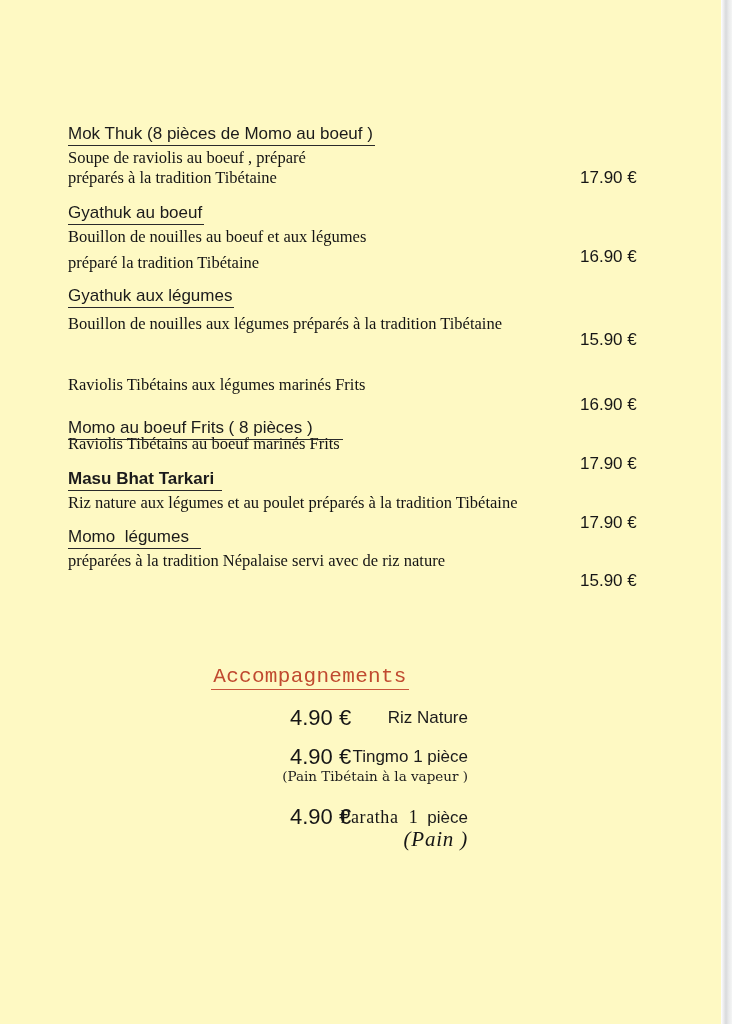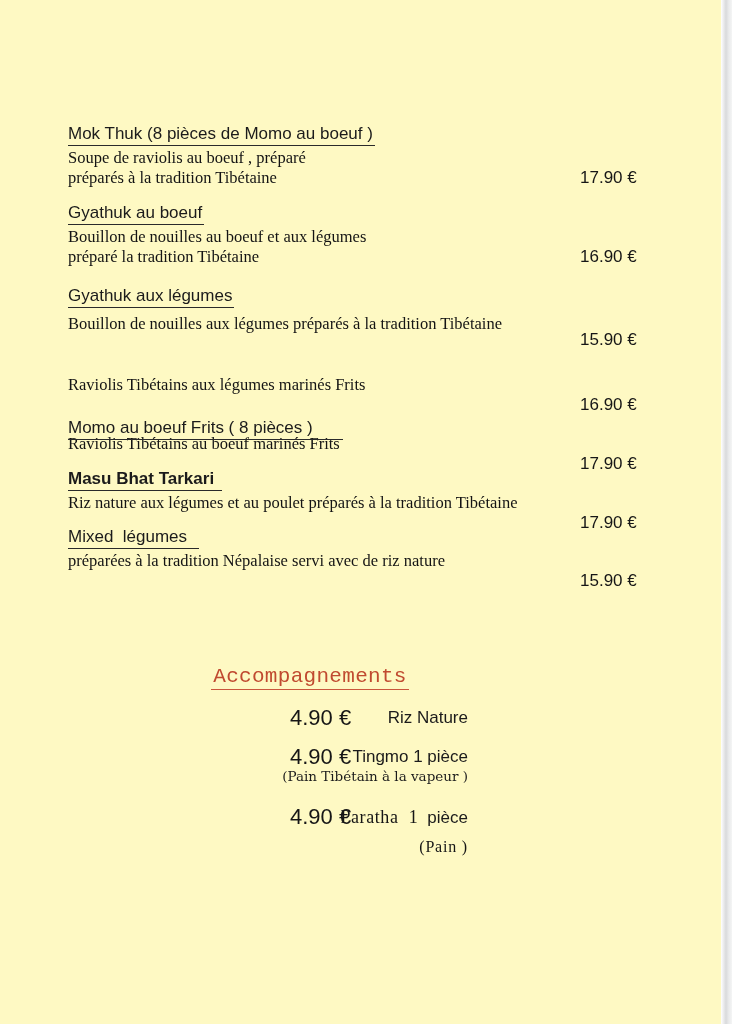--- a/index.html
+++ b/index.html
@@ -127,26 +127,27 @@
   }
   .acc-note-slab {
     font-family: "DejaVu Serif", serif;
     font-size: 13.5px;
     line-height: 16px;
     white-space: pre;
     color: #1c1c1c;
   }
   .acc-note-serif {
     font-family: "Liberation Serif", serif;
-    font-size: 16px;
+    font-size: 21px;
     line-height: 21px;
     letter-spacing: 0.8px;
     white-space: pre;
     color: #161616;
-    margin-top: 8px;
+    margin-top: 1px;
+    font-style: italic;
   }
 </style>
 </head>
 <body>
 
 <div class="page">
 
   <div class="menu-item i0">
     <div class="title-row">
       <span class="item-title pad2">Mok Thuk (8 pièces de Momo au boeuf )</span>
@@ -155,21 +156,21 @@
     <div class="desc">Soupe de raviolis au boeuf , préparé</div>
     <div class="desc" style="margin-top:0;">préparés à la tradition Tibétaine</div>
   </div>
 
   <div class="menu-item i1">
     <div class="title-row">
       <span class="item-title pad2">Gyathuk au boeuf</span>
       <span class="item-price">16.90 €</span>
     </div>
     <div class="desc">Bouillon de nouilles au boeuf et aux légumes</div>
-    <div class="desc" style="margin-top:0;">préparé la tradition Tibétaine</div>
+    <div class="desc" style="margin-top:6px;">préparé la tradition Tibétaine</div>
   </div>
 
   <div class="menu-item i2">
     <div class="title-row">
       <span class="item-title pad2">Gyathuk aux légumes</span>
       <span class="item-price">15.90 €</span>
     </div>
     <div class="desc">Bouillon de nouilles aux légumes préparés à la tradition Tibétaine</div>
   </div>
 
@@ -191,21 +192,21 @@
   <div class="menu-item i5">
     <div class="title-row">
       <span class="item-title pad8">Masu Bhat Tarkari</span>
       <span class="item-price">17.90 €</span>
     </div>
     <div class="desc">Riz nature aux légumes et au poulet préparés à la tradition Tibétaine</div>
   </div>
 
   <div class="menu-item i6">
     <div class="title-row">
-      <span class="item-title pad12">Mixed  légumes</span>
+      <span class="item-title pad12">Momo  légumes</span>
       <span class="item-price">15.90 €</span>
     </div>
     <div class="desc">préparées à la tradition Népalaise servi avec de riz nature</div>
   </div>
 
   <div class="acc-heading">
     <span>Accompagnements</span>
   </div>
 
   <div class="acc-item a0">

